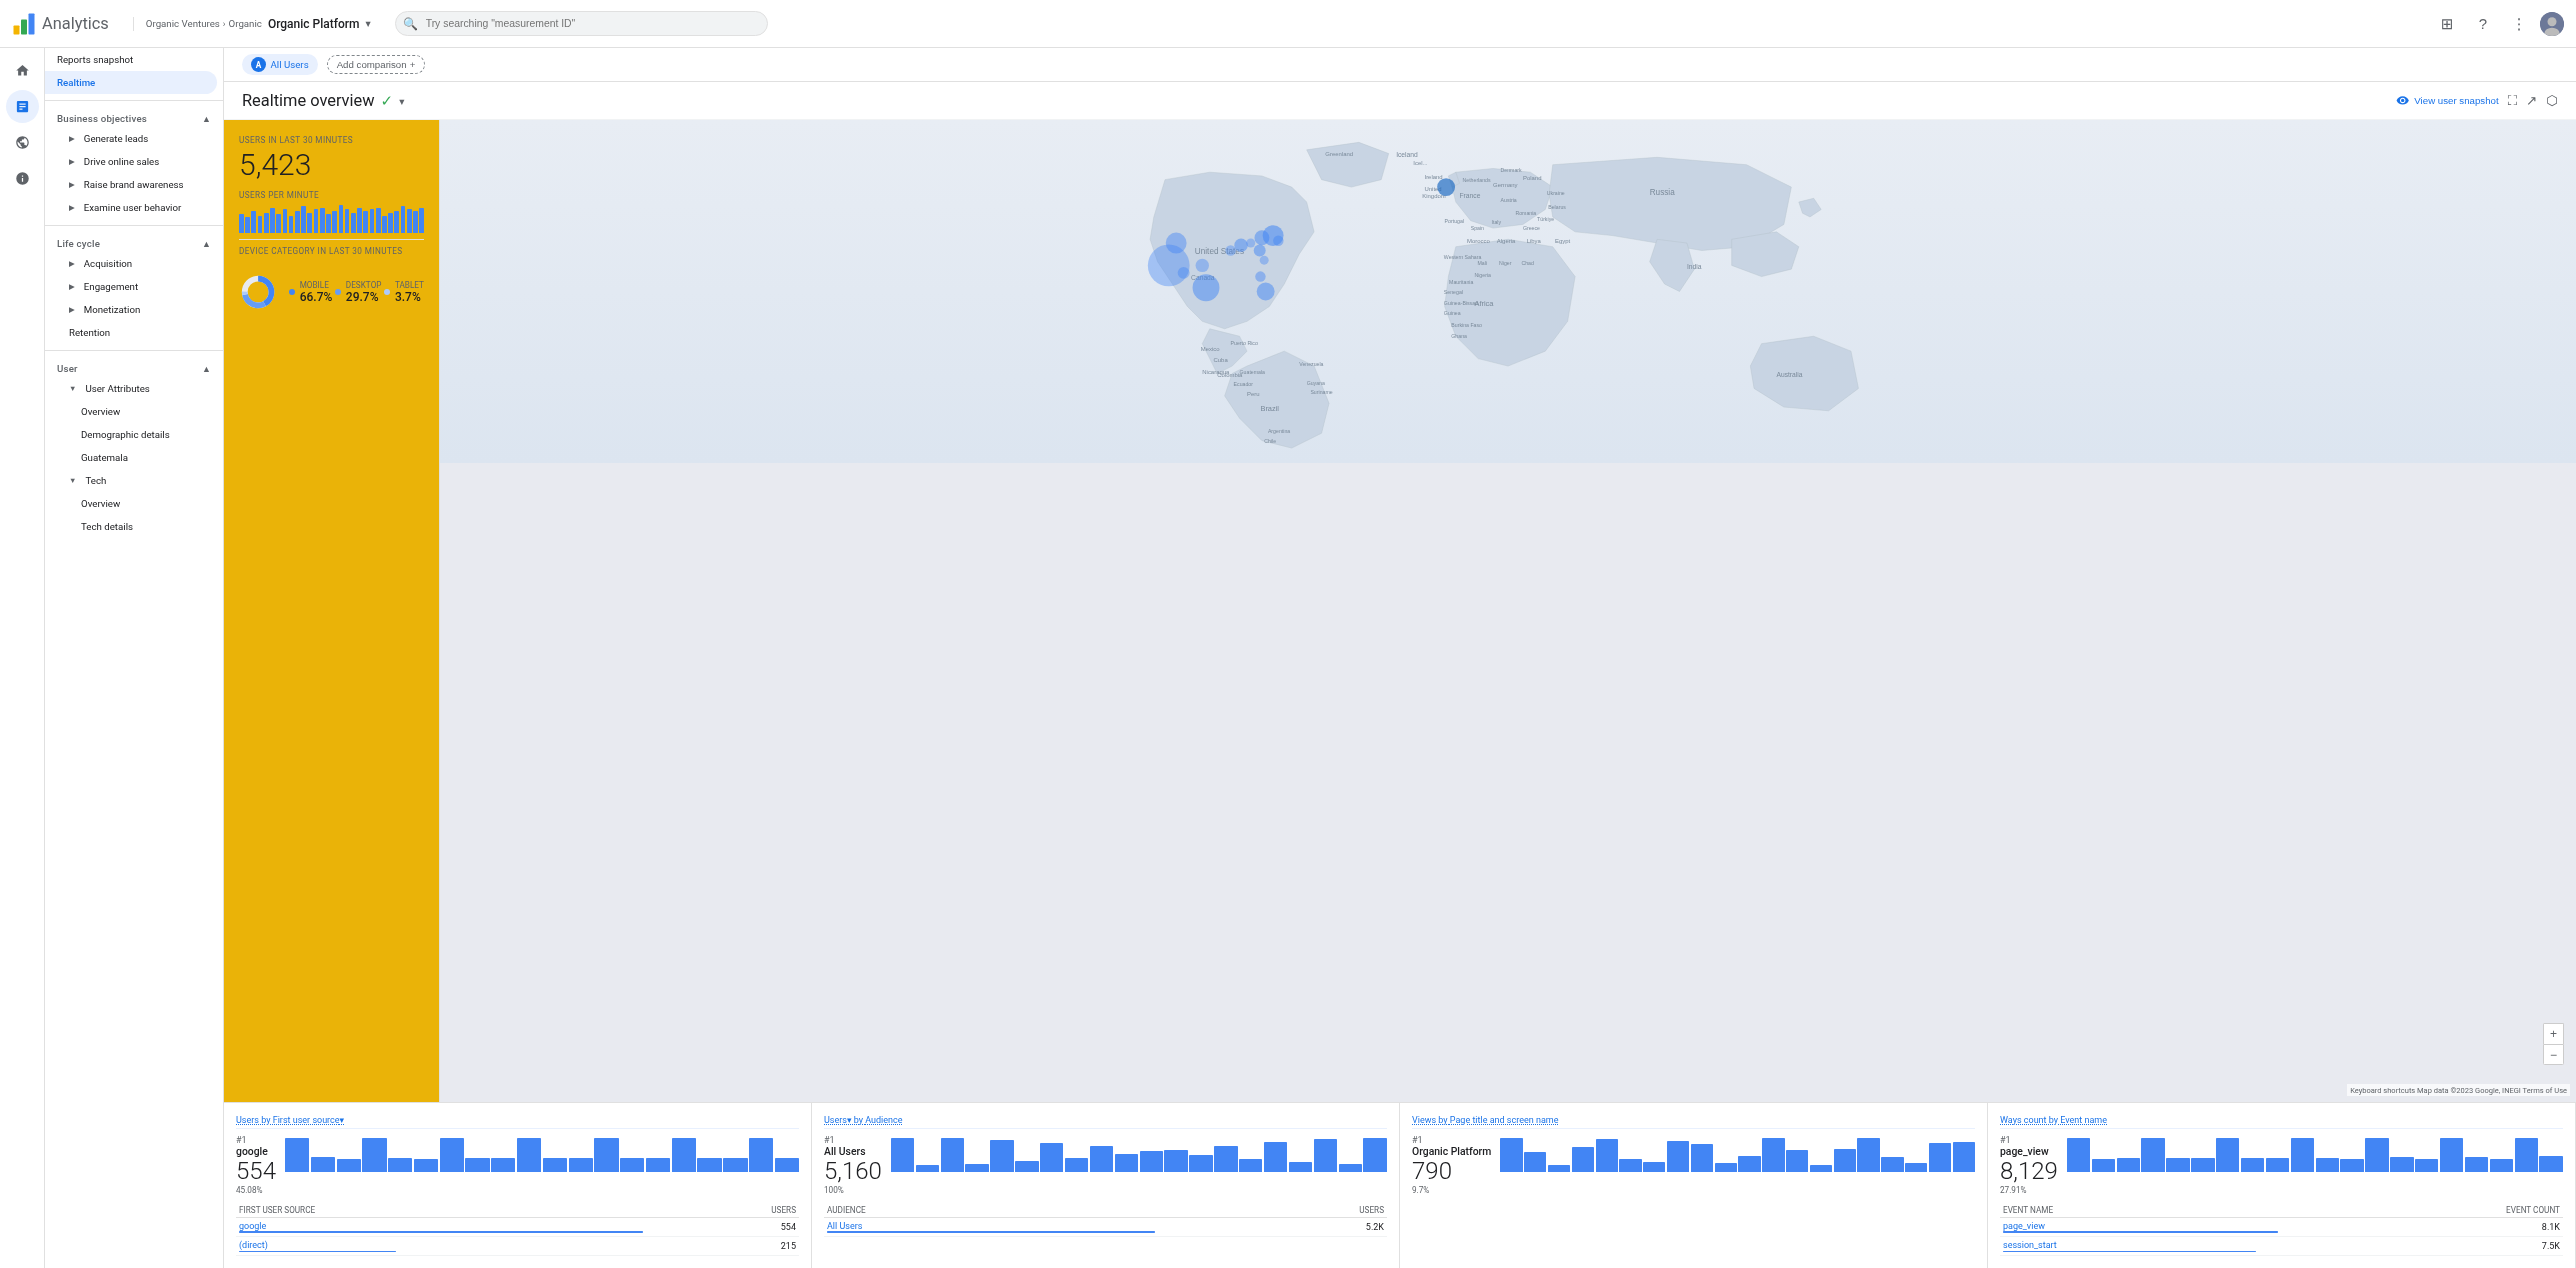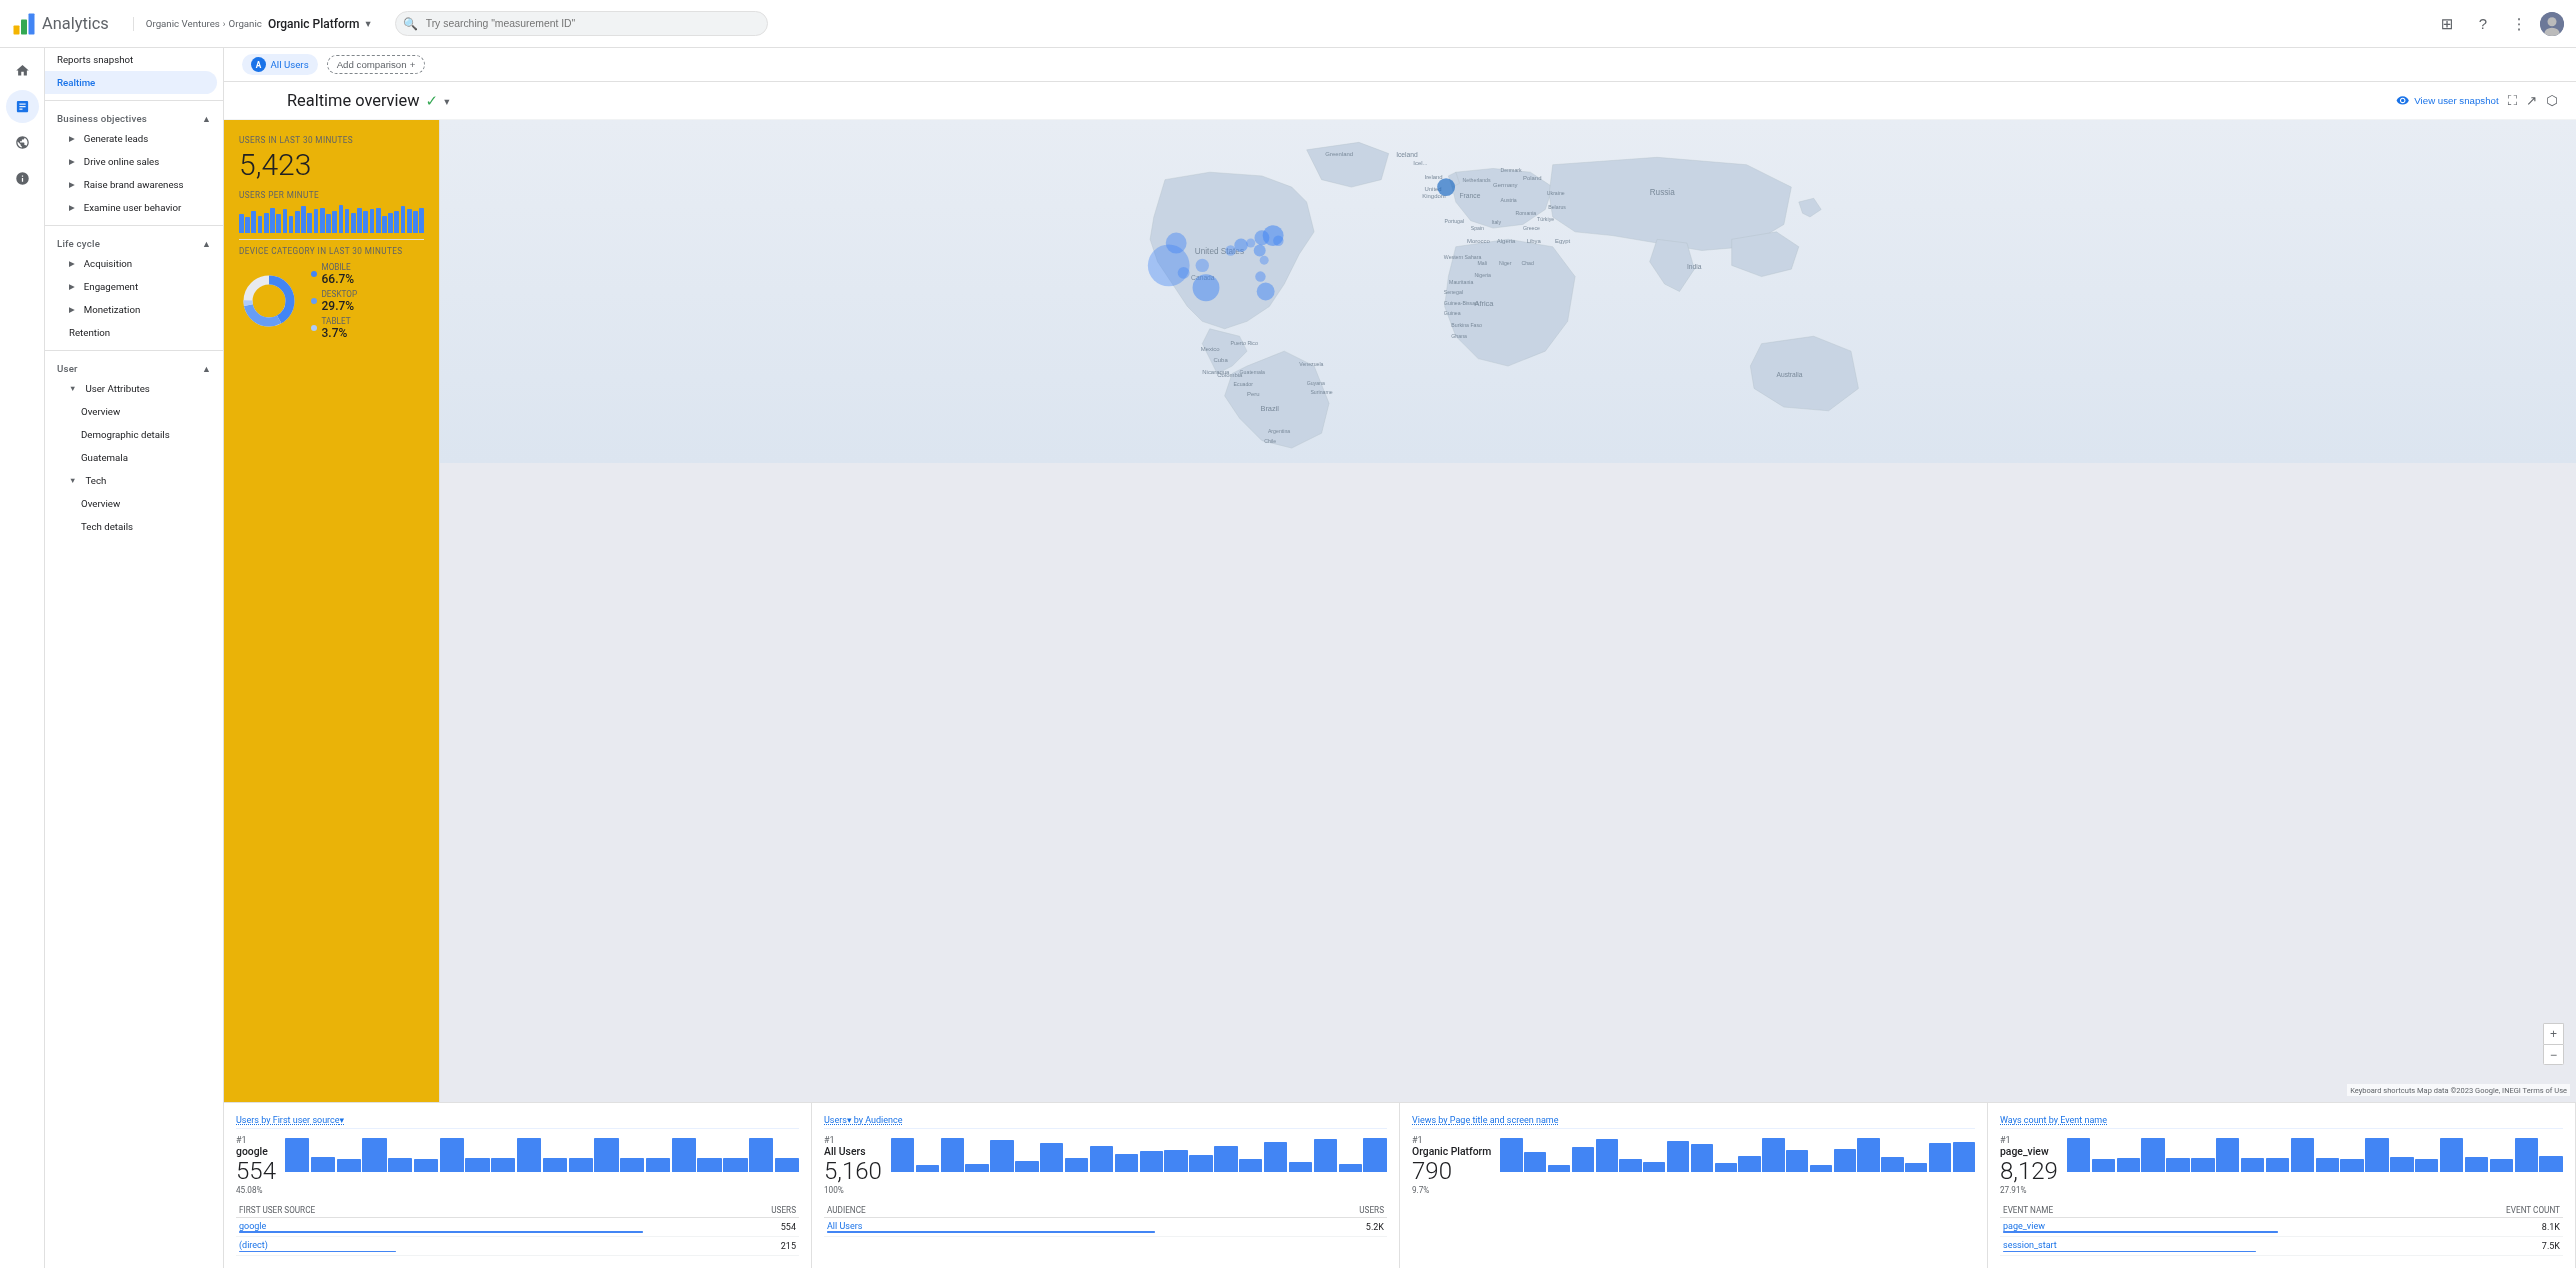--- a/index.html
+++ b/index.html
@@ -56,21 +56,21 @@
     .user-pill { display: flex; align-items: center; gap: 4.5px; background: #e8f0fe; border-radius: 12px; padding: 3px 9px; font-size: 9.7px; color: #1a73e8; cursor: pointer; }
     .user-pill-dot { width: 15px; height: 15px; border-radius: 50%; background: #1a73e8; color: #fff; font-size: 8.2px; font-weight: 700; display: flex; align-items: center; justify-content: center; }
     .add-comparison-btn { display: flex; gap: 3px; border: 0.7px dashed #80868b; border-radius: 12px; padding: 3px 9px; font-size: 9.7px; color: #5f6368; cursor: pointer; background: none; }
 
     
     .content-body { flex: 1; overflow-y: auto; overflow-x: hidden; display: flex; flex-direction: column; }
 
     
     .realtime-header { background: #fff; padding: 9px 18px; display: flex; align-items: center; justify-content: space-between; border-bottom: 0.7px solid #f1f3f4; }
     .realtime-title-row { display: flex; align-items: center; gap: 6px; }
-    .realtime-title { font-size: 16.4px; font-weight: 400; color: #202124; margin-left: 45px; }
+    .realtime-title { font-size: 16.4px; font-weight: 400; color: #202124; }
     .green-check { color: #34a853; font-size: 15px; }
     .realtime-actions { display: flex; align-items: center; gap: 9px; }
     .view-snapshot-btn { display: flex; align-items: center; gap: 4.5px; font-size: 9.7px; color: #1a73e8; cursor: pointer; background: none; border: none; }
 
     
     .map-container { position: relative; background: #e8eaf0; flex-shrink: 0; }
 
     
     .map-controls { position: absolute; bottom: 37px; right: 12px; display: flex; flex-direction: column; gap: 0; }
     .map-ctrl-btn { width: 21px; height: 21px; background: #fff; border: 0.7px solid #ccc; display: flex; align-items: center; justify-content: center; cursor: pointer; font-size: 12px; font-weight: 300; color: #5f6368; }
@@ -81,21 +81,21 @@
     
     .cards-row { display: flex; gap: 0; background: #f8f9fa; border-top: 0.7px solid #e0e0e0; flex-shrink: 0; }
 
     
     .realtime-stats-card { background: #eab308; border-right: 0.7px solid #e0e0e0; width: 216px; flex-shrink: 0; padding: 15px; overflow: hidden; }
     .stat-label { font-size: 8.2px; color: #5f6368; text-transform: uppercase; letter-spacing: 0.4px; margin-bottom: 3px; }
     .stat-number { font-size: 30px; font-weight: 300; color: #202124; line-height: 1.1; margin-bottom: 9px; }
     .mini-bar-chart { display: flex; align-items: flex-end; gap: 1.5px; height: 30px; margin-bottom: 3px; }
     .device-donut-wrap { display: flex; align-items: center; gap: 12px; margin-top: 6px; }
     .donut-svg { width: 60px; height: 60px; }
-    .device-legend { display: flex; flex-direction: column; gap: 3px; }
+    .device-legend { display: flex; flex-direction: row; gap: 3px; }
     .legend-item { display: flex; align-items: center; gap: 4.5px; font-size: 9px; }
     .legend-dot { width: 6px; height: 6px; border-radius: 50%; flex-shrink: 0; }
     .legend-pct { font-size: 12px; font-weight: 500; color: #202124; }
     .legend-name { font-size: 8.2px; color: #5f6368; }
     .data-card { background: #fff; border-right: 0.7px solid #e0e0e0; min-width: 194px; flex: 1; padding: 12px; display: flex; flex-direction: column; gap: 6px; }
     .data-card-title { font-size: 9px; color: #1a73e8; border-bottom: 0.7px solid #e8f0fe; padding-bottom: 3px; cursor: pointer; }
     .data-card-title span { text-decoration: underline; text-decoration-style: dotted; }
     .card-rank { font-size: 9px; color: #5f6368; }
     .card-main-label { font-size: 10.4px; font-weight: 500; color: #202124; }
     .card-main-number { font-size: 24px; font-weight: 300; color: #202124; line-height: 1.1; }

